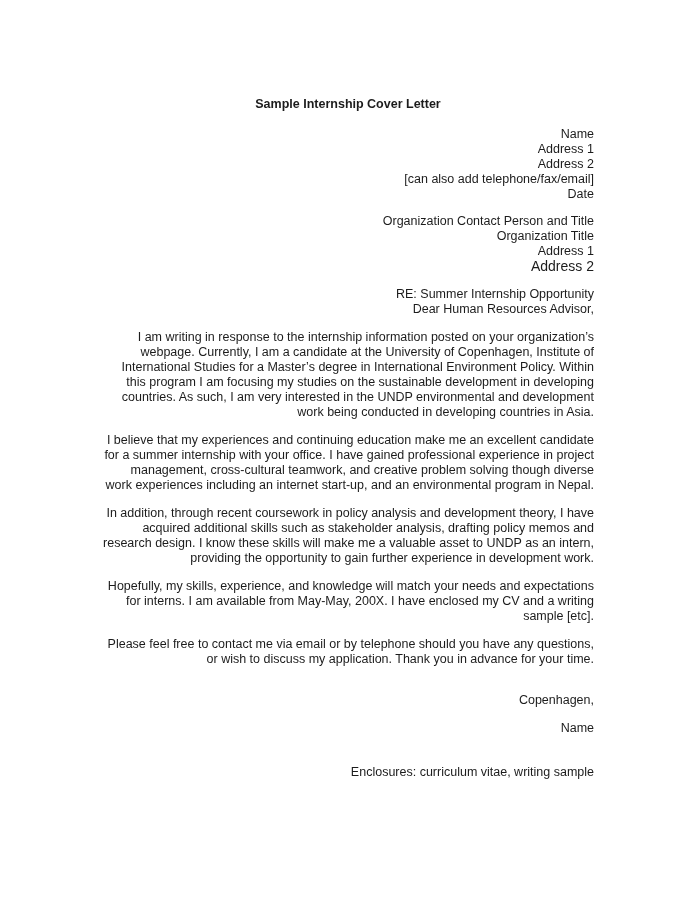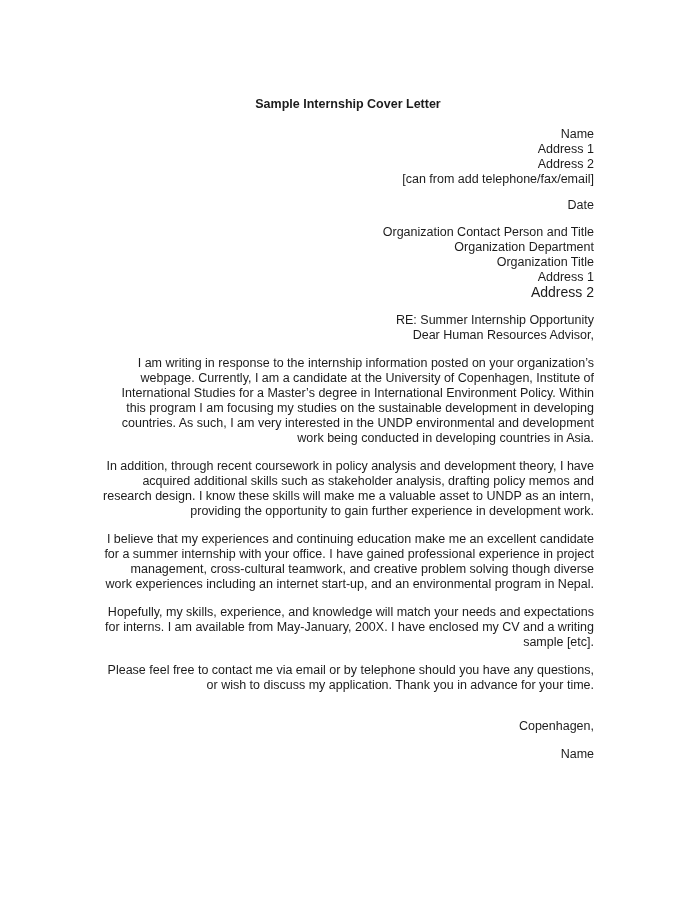--- a/index.html
+++ b/index.html
@@ -30,21 +30,21 @@
   }
   .title {
     font-weight: bold;
     text-align: center;
     margin-bottom: 15px;
   }
   .sender {
     text-align: right;
   }
   .date {
-    margin-top: 11px;
+    margin-top: 0;
   }
   .recipient {
     margin-top: 12px;
     margin-left: 16px;
   }
   .recipient .large {
     font-size: 14px;
     line-height: 15px;
   }
   .subject {
@@ -70,41 +70,41 @@
 <body>
 
 <div class="page">
 
   <div class="title">Sample Internship Cover Letter</div>
 
   <div class="sender">
     <div>Name</div>
     <div>Address 1</div>
     <div>Address 2</div>
-    <div>[can from add telephone/fax/email]</div>
+    <div>[can also add telephone/fax/email]</div>
   </div>
 
   <div class="date">Date</div>
 
   <div class="recipient">
     <div>Organization Contact Person and Title</div>
-    <div>Organization Department</div>
     <div>Organization Title</div>
     <div>Address 1</div>
     <div class="large">Address 2</div>
   </div>
 
   <div class="subject">RE: Summer Internship Opportunity</div>
 
   <div class="salutation">Dear Human Resources Advisor,</div>
 
   <p class="para">I am writing in response to the internship information posted on your organization’s webpage. Currently, I am a candidate at the University of Copenhagen, Institute of International Studies for a Master’s degree in International Environment Policy. Within this program I am focusing my studies on the sustainable development in developing countries. As such, I am very interested in the UNDP environmental and development work being conducted in developing countries in Asia.</p>
+  <p class="para">I believe that my experiences and continuing education make me an excellent candidate for a summer internship with your office. I have gained professional experience in project management, cross-cultural teamwork, and creative problem solving though diverse work experiences including an internet start-up, and an environmental program in Nepal.</p>
   <p class="para">In addition, through recent coursework in policy analysis and development theory, I have acquired additional skills such as stakeholder analysis, drafting policy memos and research design. I know these skills will make me a valuable asset to UNDP as an intern, providing the opportunity to gain further experience in development work.</p>
-  <p class="para">I believe that my experiences and continuing education make me an excellent candidate for a summer internship with your office. I have gained professional experience in project management, cross-cultural teamwork, and creative problem solving though diverse work experiences including an internet start-up, and an environmental program in Nepal.</p>
-  <p class="para">Hopefully, my skills, experience, and knowledge will match your needs and expectations for interns. I am available from May-January, 200X. I have enclosed my CV and a writing sample [etc].</p>
+  <p class="para">Hopefully, my skills, experience, and knowledge will match your needs and expectations for interns. I am available from May-May, 200X. I have enclosed my CV and a writing sample [etc].</p>
   <p class="para">Please feel free to contact me via email or by telephone should you have any questions, or wish to discuss my application. Thank you in advance for your time.</p>
 
   <div class="closing">Copenhagen,</div>
 
   <div class="signature">Name</div>
 
+  <div class="enclosures">Enclosures: curriculum vitae, writing sample</div>
 
 </div>
 
 </body></html>

